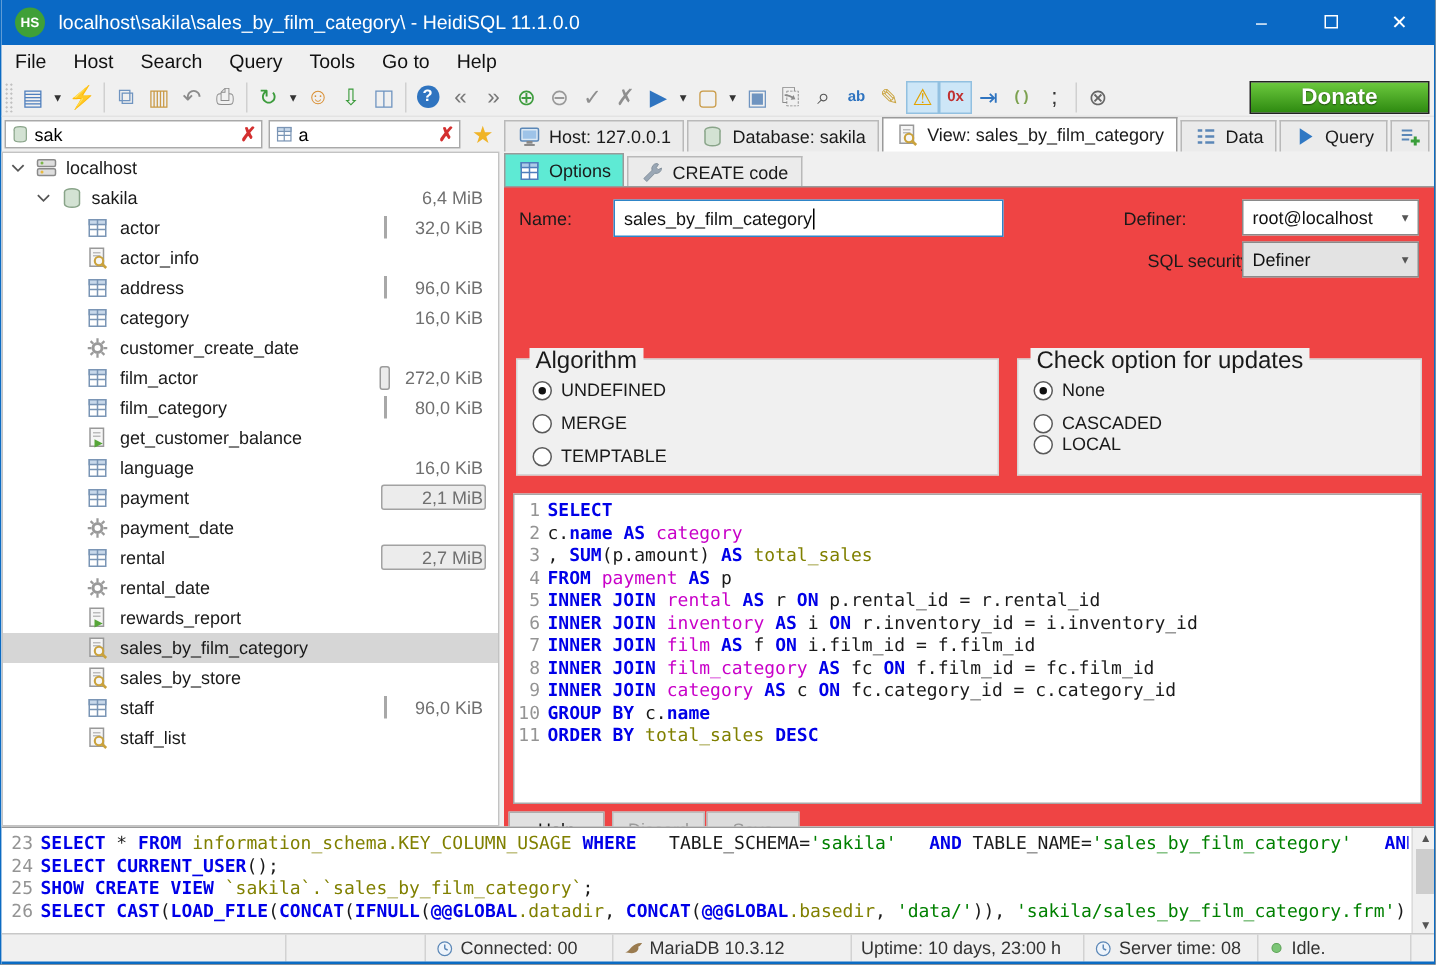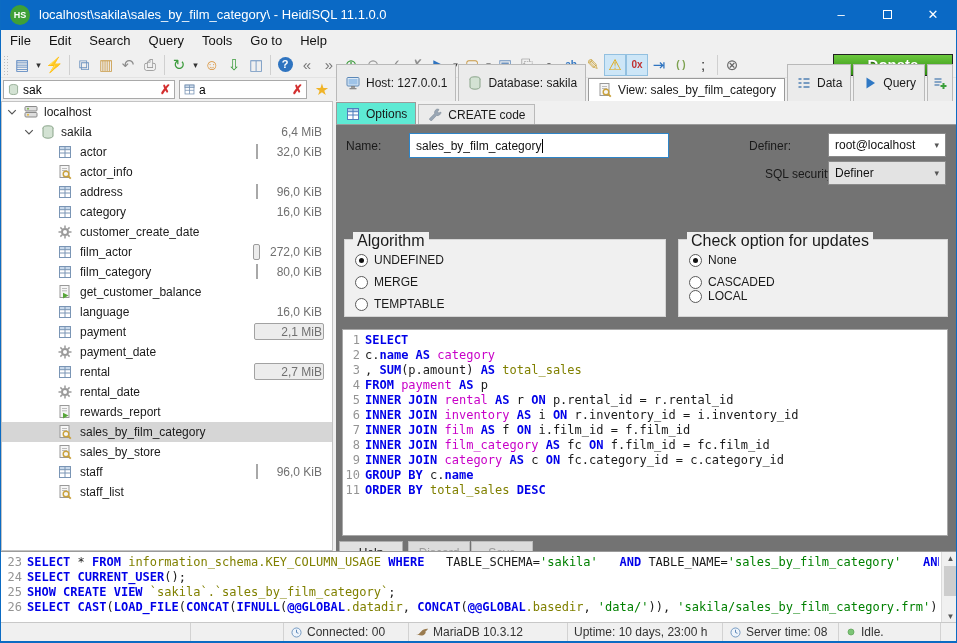--- a/index.html
+++ b/index.html
@@ -43,29 +43,29 @@
   .trow .ticon { position:absolute; top:2px; width:16px; height:16px; }
   .trow .tlabel { position:absolute; top:3px; white-space:nowrap; }
   .trow.bold .tlabel { font-weight:normal; }
   .trow .tsize { position:absolute; right:10px; top:3px; color:#707070; }
   .trow .bar-line { position:absolute; left:254px; top:2px; width:2px; height:15px; background:#a8a8a8; }
   .trow .bar-small { position:absolute; left:251px; top:2px; width:7px; height:16px; background:#ececec; border:1px solid #9c9c9c; border-radius:2px; }
   .trow .bar-big { position:absolute; left:252px; top:1px; width:70px; height:17px; background:#ececec; border:1px solid #a2a2a2; border-radius:2px; }
   
   #rightpanel { position:absolute; left:335px; top:78px; width:622px; height:473px; background:#f0f0f0; }
   #main-tabs { position:absolute; left:0; top:0; height:23px; display:flex; align-items:flex-end; }
-  .mtab { display:flex; align-items:center; gap:5px; height:37px; padding:0 8px; font-size:12px; color:#1a1a1a;
+  .mtab { display:flex; align-items:center; gap:5px; height:21px; padding:0 8px; font-size:12px; color:#1a1a1a;
           border:1px solid #b9b9b9; border-bottom:none; background:#ebebeb; margin-right:2px; white-space:nowrap; }
   .mtab.active { background:#fff; height:23px; border-color:#9a9a9a; }
   .mtab.iconbtn { padding:0 4px; }
   #sub-tabs { position:absolute; left:0; top:24px; height:22px; display:flex; align-items:flex-end; }
   .stab { display:flex; align-items:center; gap:5px; height:20px; padding:0 8px; font-size:12px; color:#1a1a1a;
           border:1px solid #b9b9b9; border-bottom:none; background:#ebebeb; margin-right:2px; }
   .stab.active { background:#5eead4; height:22px; border-color:#9a9a9a; }
-  #page { position:absolute; left:0; top:46px; width:622px; height:427px; border-top:1px solid #9a9a9a; background:#737373; }
+  #page { position:absolute; left:0; top:46px; width:622px; height:427px; border-top:1px solid #9a9a9a; background:#ef4444; }
   .flabel { position:absolute; font-size:12px; color:#1a1a1a; }
   .tinput { position:absolute; background:#fff; border:1px solid #8a8a8a; display:flex; align-items:center; padding:0 6px; font-size:12px; color:#111; }
   #name-input { border:1px solid #2e85c8; }
   .caret-line { display:inline-block; width:1px; height:14px; background:#000; margin-left:1px; }
   .combo { position:absolute; background:#fff; border:1px solid #8a8a8a; display:flex; align-items:center; font-size:12px; color:#111; padding:0 6px; }
   .combo .cb-arrow { margin-left:auto; font-size:9px; color:#555; }
   .combo.gray { background:#e3e3e3; }
   .gbox { position:absolute; border:1px solid #d5d5d5; background:#f0f0f0; }
   .gbox .legend { position:absolute; left:8px; top:-8px; background:#f0f0f0; padding:0 4px; font-size:16px; color:#1a1a1a; }
   .radio-row { position:absolute; left:10px; display:flex; align-items:center; gap:6px; font-size:12px; color:#1a1a1a; }
@@ -111,21 +111,21 @@
   <div id="titlebar">
     <div id="app-icon">HS</div>
     <div id="title-text">localhost\sakila\sales_by_film_category\ - HeidiSQL 11.1.0.0</div>
     <div class="winbtn" id="btn-min">–</div>
     <div class="winbtn" id="btn-max"><span class="sq"></span></div>
     <div class="winbtn" id="btn-close">✕</div>
   </div>
 
   <div id="menubar">
       <div class="menu-item">File</div>
-      <div class="menu-item">Edit</div>
+      <div class="menu-item">Host</div>
       <div class="menu-item">Search</div>
       <div class="menu-item">Query</div>
       <div class="menu-item">Tools</div>
       <div class="menu-item">Go to</div>
       <div class="menu-item">Help</div>
     </div>
 
   <div id="toolbar">
     <div id="tb-icons" style="display:flex;align-items:center;">
         <div class="tb-grip"></div>

